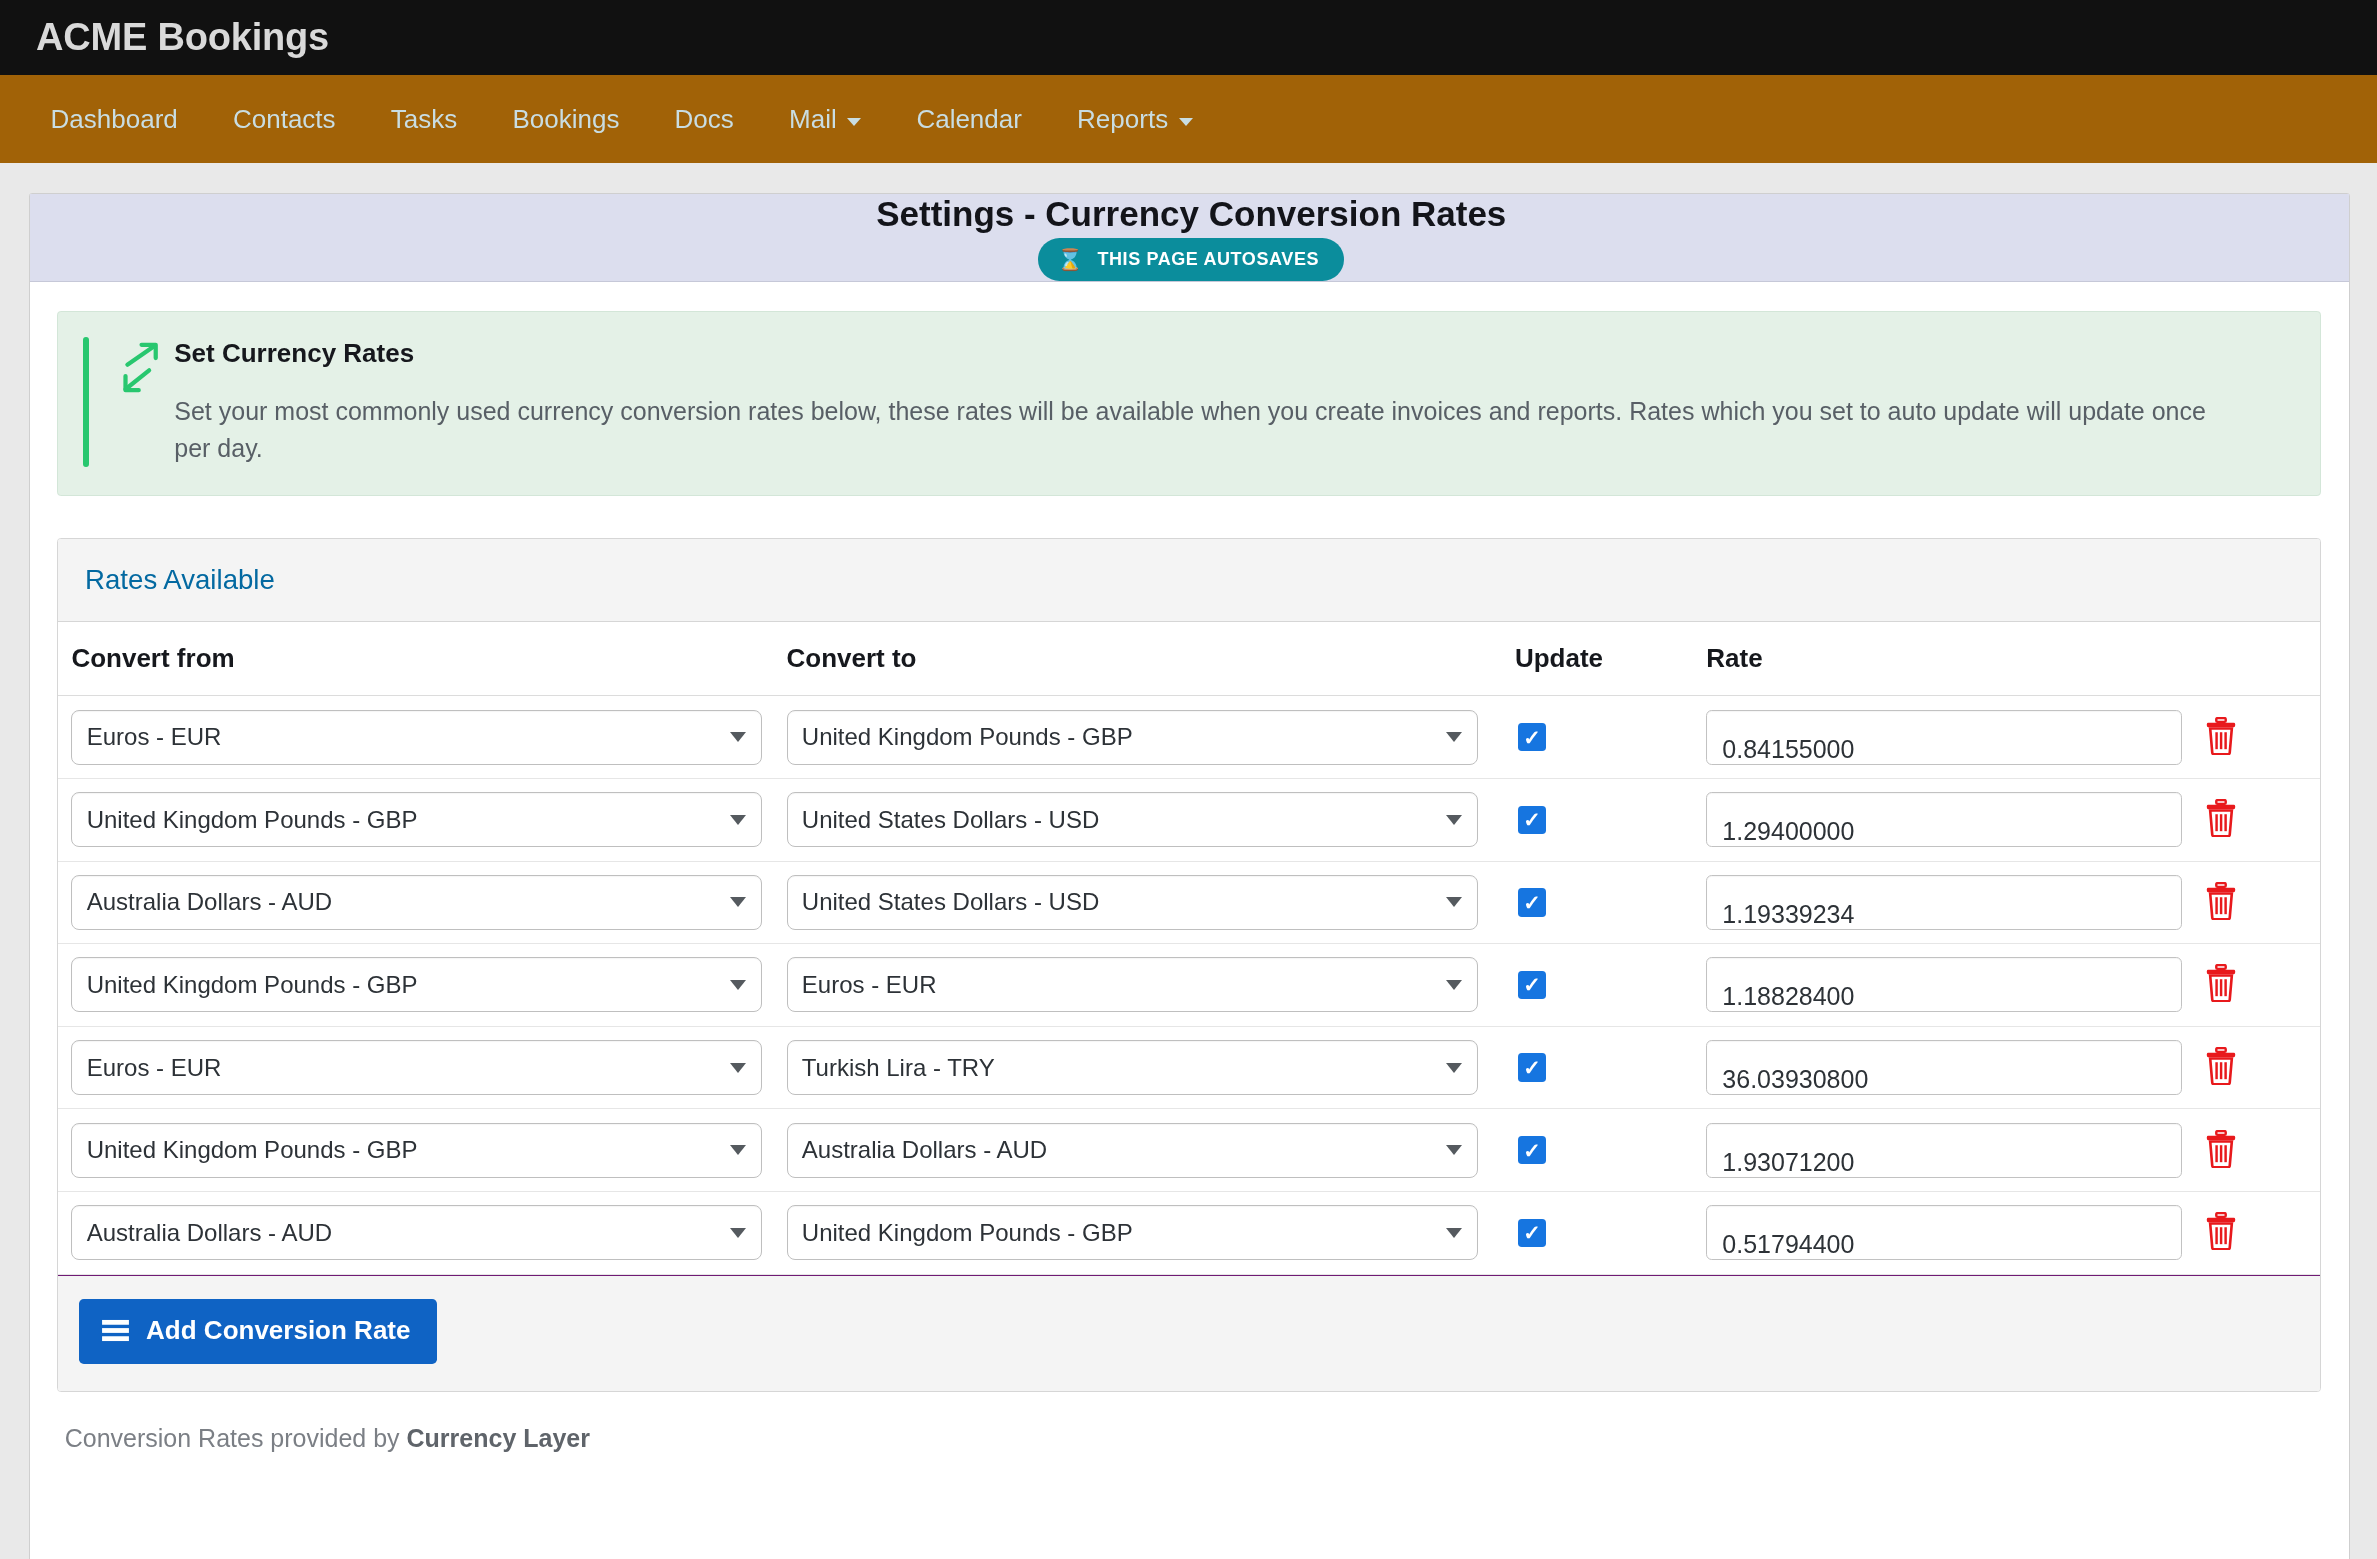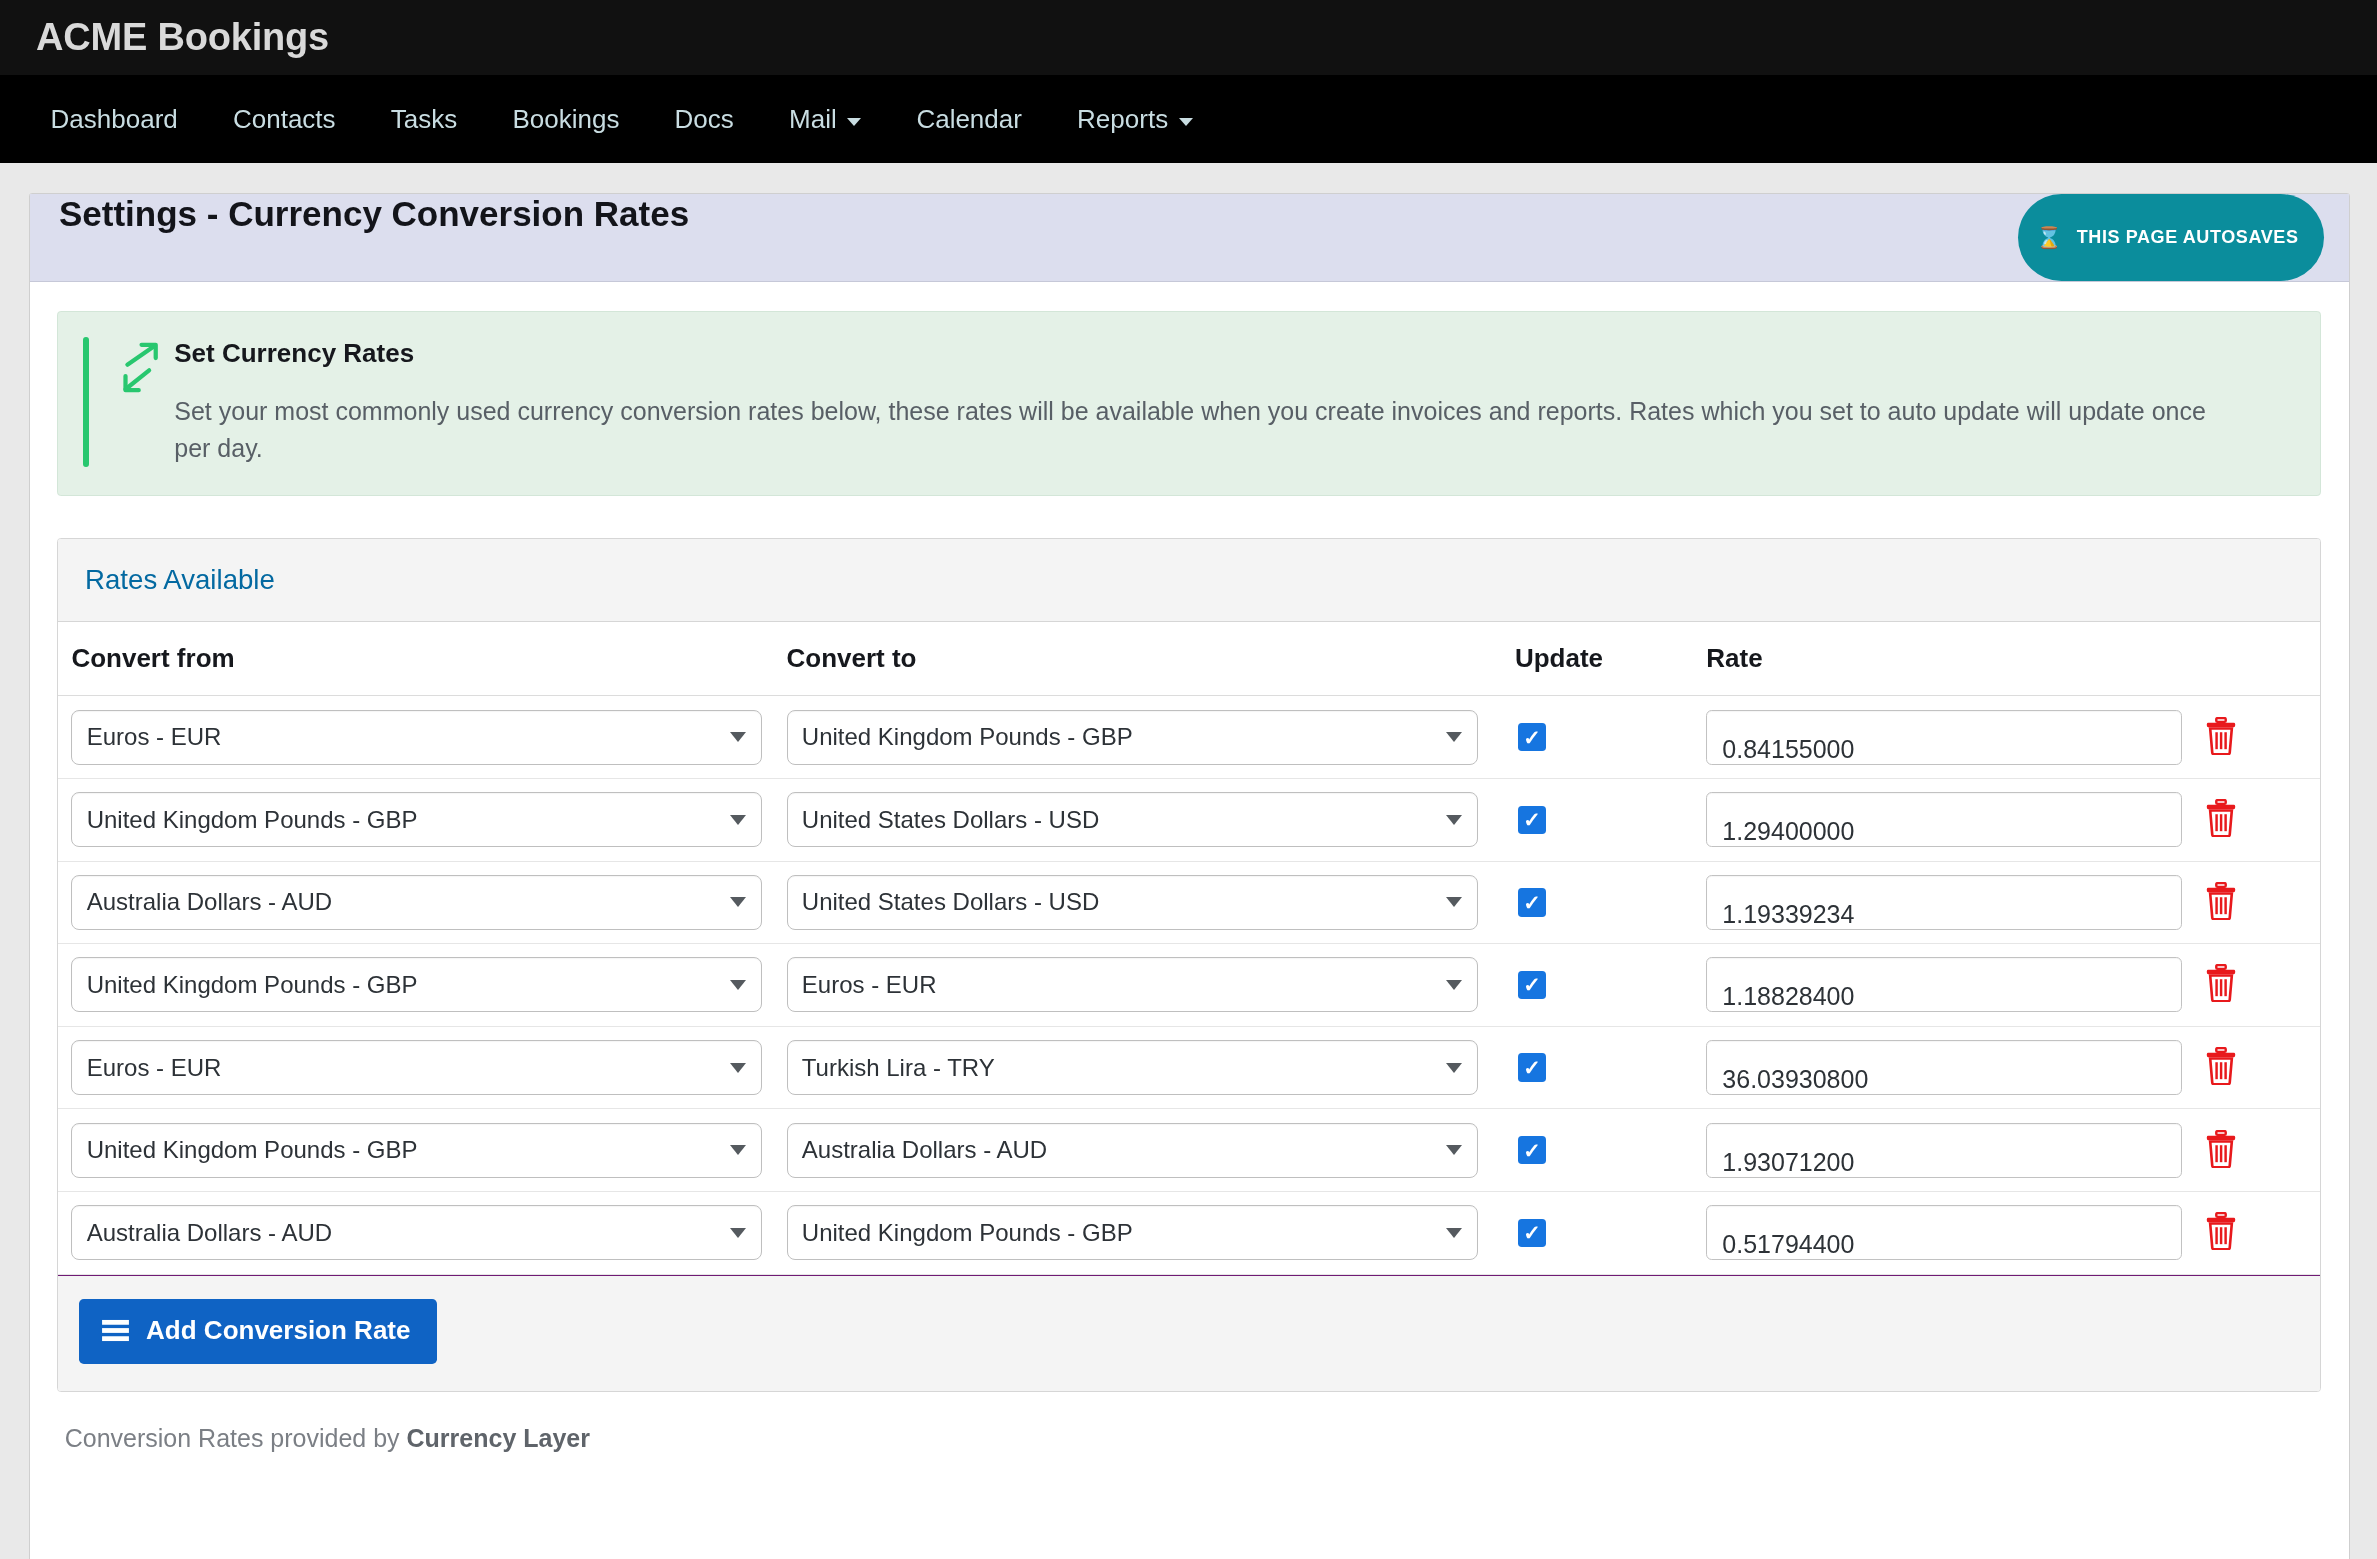--- a/index.html
+++ b/index.html
@@ -20,21 +20,21 @@
   }
   .brandbar .brand {
     color: #d9d9d9;
     font-size: 38px;
     font-weight: bold;
     letter-spacing: -0.2px;
   }
 
   
   .navbar {
-    background: #000000;
+    background: #a16207;
     height: 88px;
     display: flex;
     align-items: center;
     padding: 0 0 0 23px;
   }
   .navitem {
     color: #c9dde2;
     font-size: 26px;
     padding: 0 27.6px;
     line-height: 88px;
@@ -59,22 +59,24 @@
     background: #ffffff;
     border: 1px solid #cfcfcf;
     border-radius: 2.9px;
     min-height: 1379px;
   }
   .page-header {
     background: #dcdeee;
     border-bottom: 1px solid #c6c8d8;
     height: 88px;
     display: flex;
+    align-items: center;
     justify-content: space-between;
     padding: 0 25px 0 29.5px;
+    flex-direction: column;
   }
   .page-title {
     font-size: 35px;
     font-weight: bold;
     color: #13141a;
   }
   .autosave-badge {
     background: #0b8d9c;
     color: #ffffff;
     border-radius: 95px;

